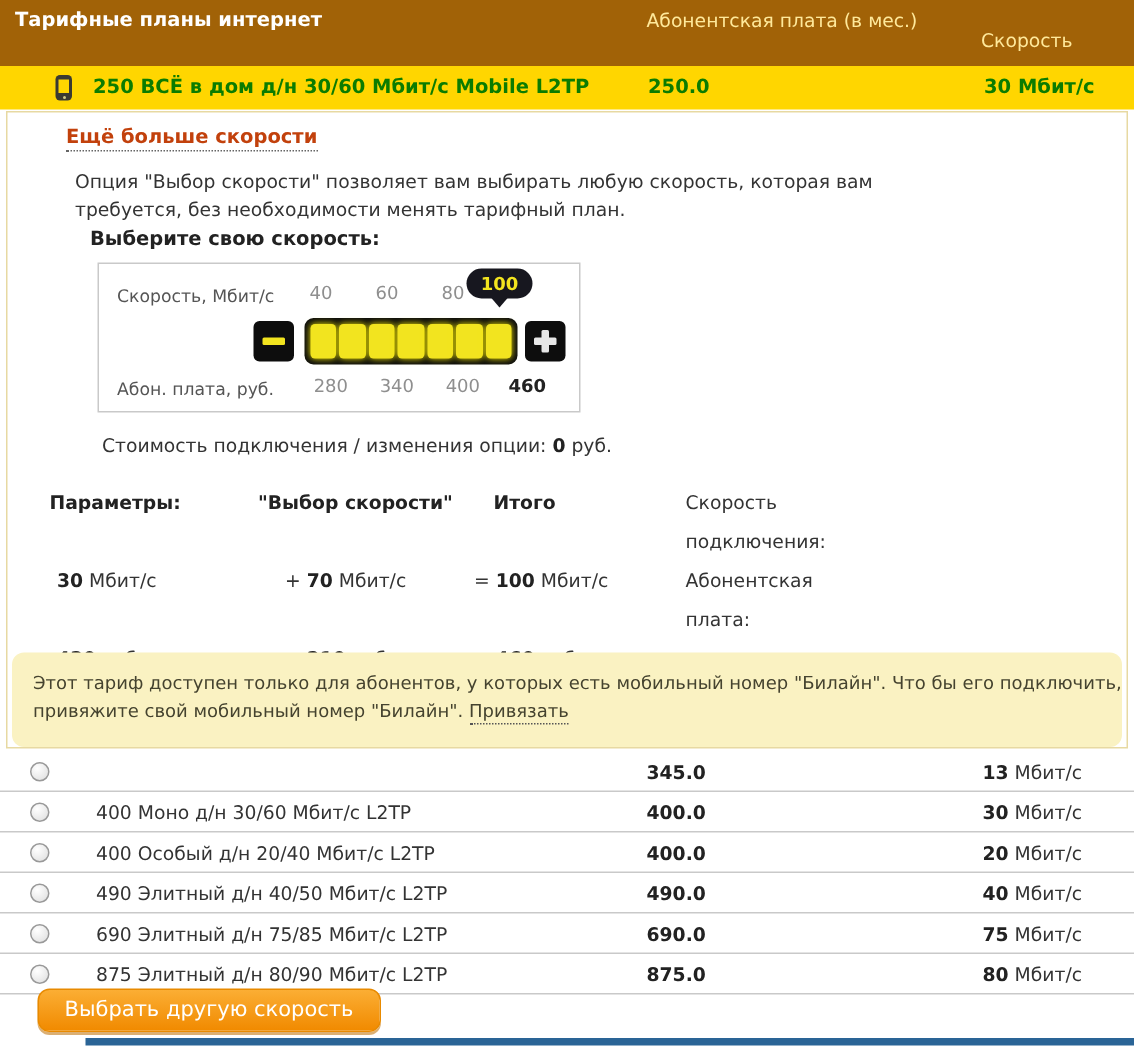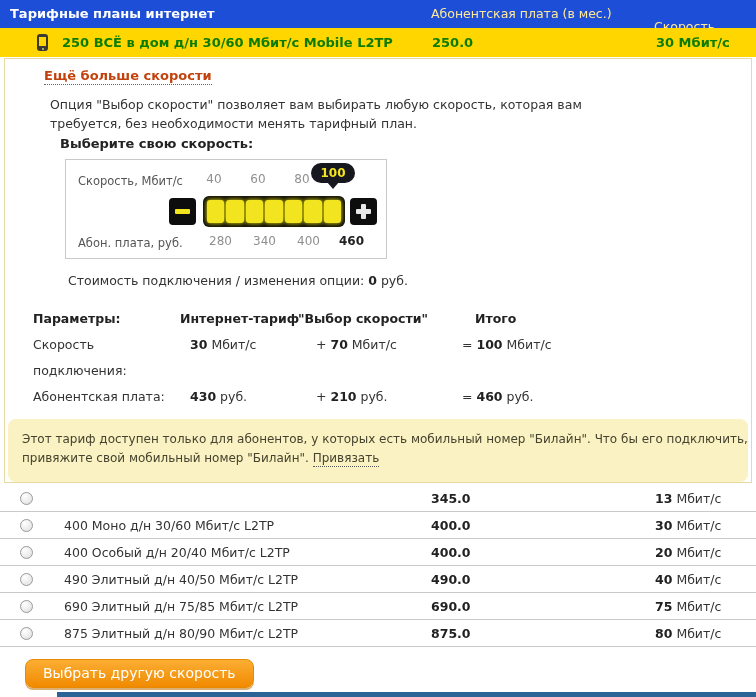--- a/index.html
+++ b/index.html
@@ -4,21 +4,21 @@
 <style>
   * { margin:0; padding:0; box-sizing:border-box; }
   html,body { background:#fff; }
   body {
     width:756px; height:697px; position:relative; overflow:hidden;
     font-family:"DejaVu Sans","Liberation Sans",sans-serif;
     font-size:12.5px; color:#333;
   }
   
   .thead {
-    position:relative; height:28px; background:#1d4ed8;
+    position:relative; height:44px; background:#a16207;
   }
   .thead .title {
     position:absolute; left:10px; top:0; line-height:28px;
     color:#fff; font-weight:bold; font-size:13px;
   }
   .thead .col-fee, .thead .col-speed {
     position:absolute; top:0; line-height:28px; color:#FFE99B; font-size:12.5px;
   }
   .col-fee   { left:431px; }
   .col-speed { left:654px;margin-top:13px; }
@@ -200,21 +200,20 @@
   </div>
 
   <div class="cost">
     <span>Стоимость подключения / изменения опции:</span>
     <b>0</b>
     <span>руб.</span>
   </div>
 
   <div class="params">
     <div class="hd h0">Параметры:</div>
-    <div class="hd h1">Интернет-тариф</div>
     <div class="hd h2">"Выбор скорости"</div>
     <div class="hd h3">Итого</div>
 
     <div>Скорость подключения:</div>
     <div class="val"><span></span><b>30</b><span> Мбит/с</span></div>
     <div class="val"><span>+ </span><b>70</b><span> Мбит/с</span></div>
     <div class="val"><span>= </span><b>100</b><span> Мбит/с</span></div>
 
     <div>Абонентская плата:</div>
     <div class="val"><span></span><b>430</b><span> руб.</span></div>

